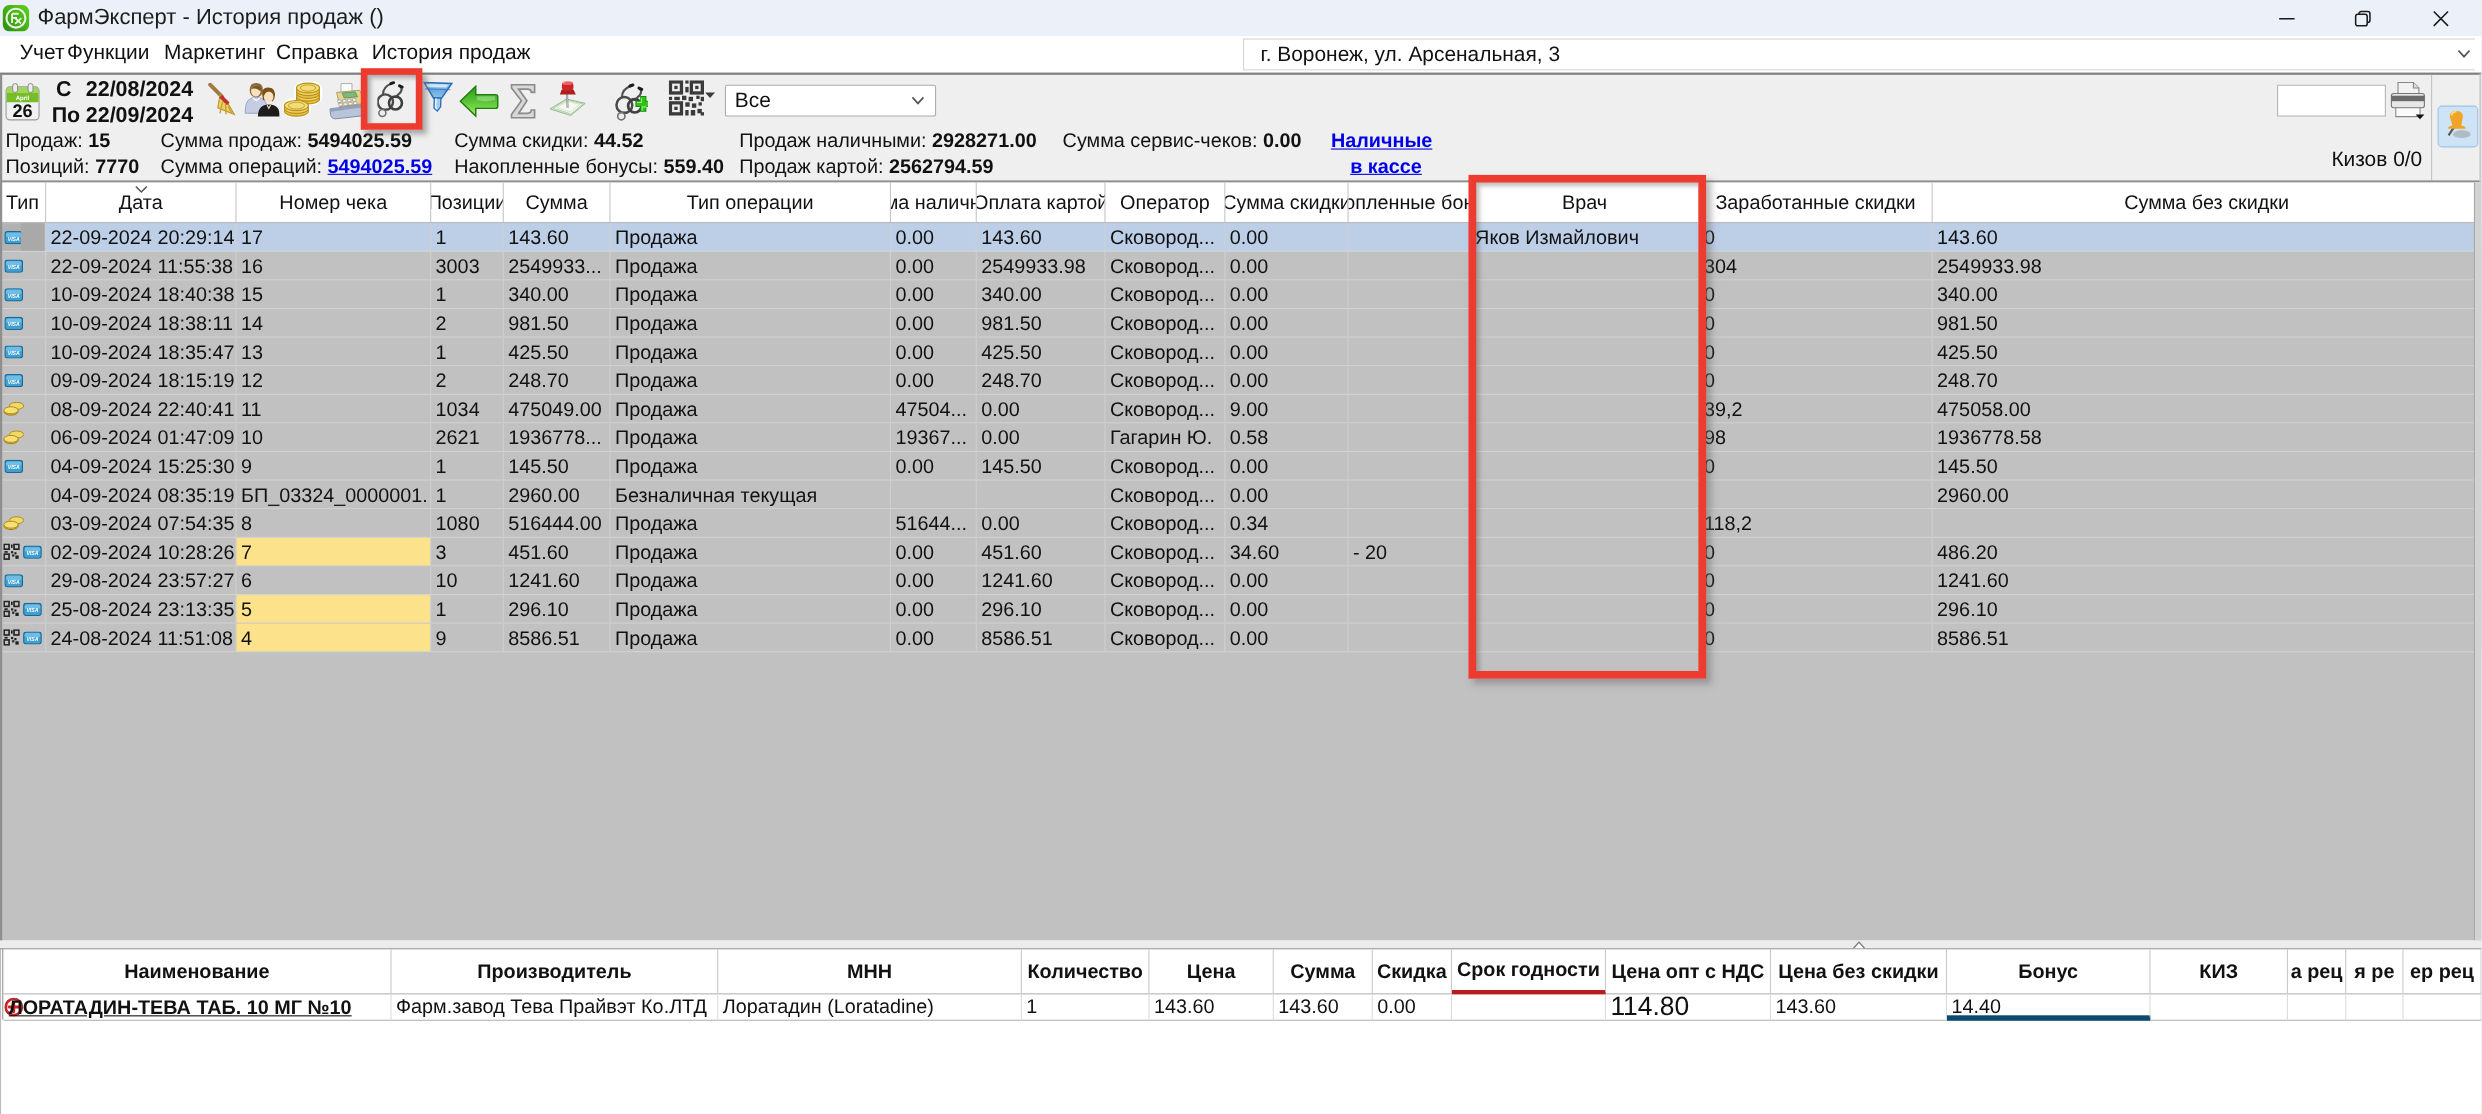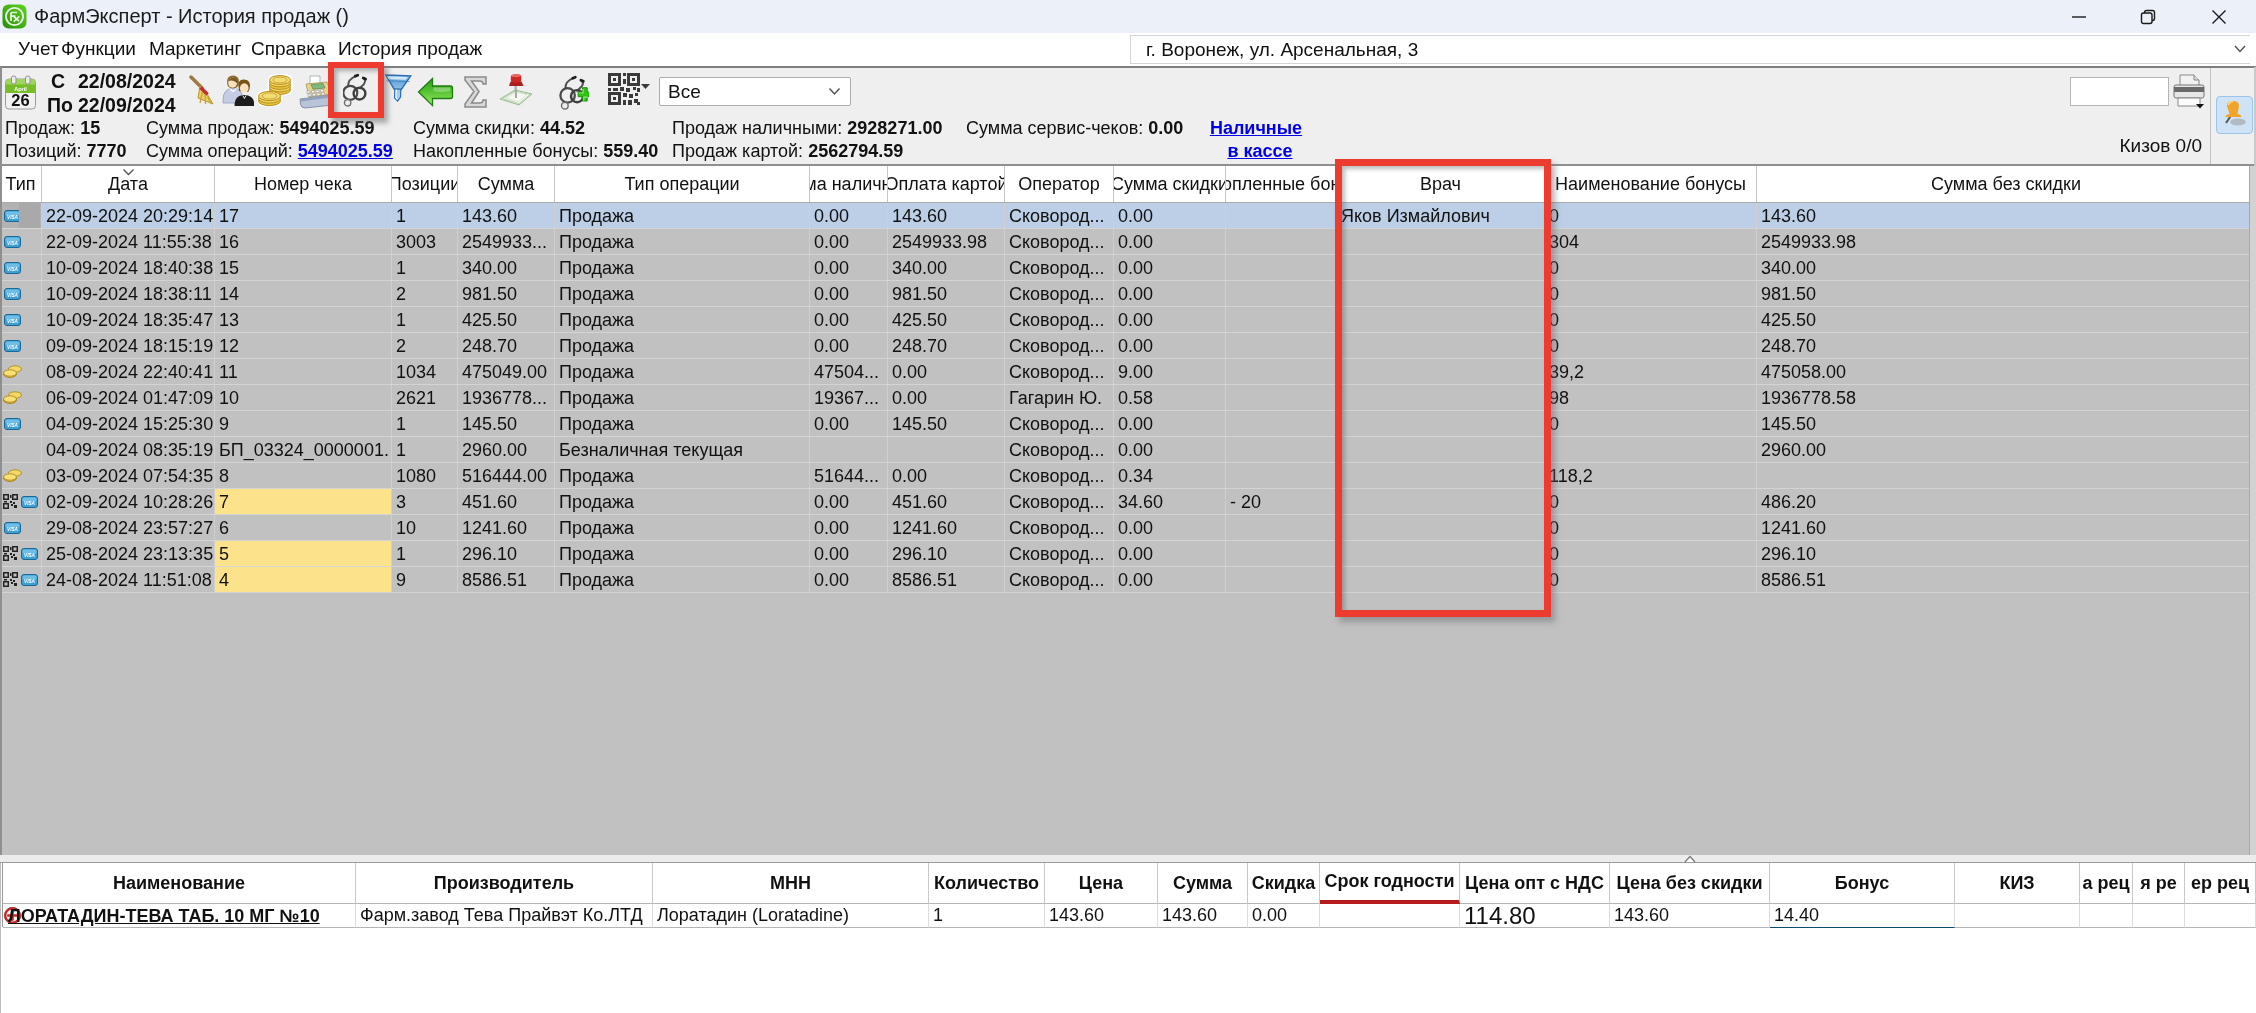--- a/index.html
+++ b/index.html
@@ -267,21 +267,21 @@
 <div class="hcell" style="left:215px;top:166px;width:177px;height:36px;border-right:1px solid #c6c6c6;box-sizing:border-box;">Номер чека</div>
 <div class="hcell" style="left:392px;top:166px;width:66px;height:36px;border-right:1px solid #c6c6c6;box-sizing:border-box;">Позиции</div>
 <div class="hcell" style="left:458px;top:166px;width:97px;height:36px;border-right:1px solid #c6c6c6;box-sizing:border-box;">Сумма</div>
 <div class="hcell" style="left:555px;top:166px;width:255px;height:36px;border-right:1px solid #c6c6c6;box-sizing:border-box;">Тип операции</div>
 <div class="hcell" style="left:810px;top:166px;width:78px;height:36px;border-right:1px solid #c6c6c6;box-sizing:border-box;">Сумма наличными</div>
 <div class="hcell" style="left:888px;top:166px;width:117px;height:36px;border-right:1px solid #c6c6c6;box-sizing:border-box;">Оплата картой</div>
 <div class="hcell" style="left:1005px;top:166px;width:109px;height:36px;border-right:1px solid #c6c6c6;box-sizing:border-box;">Оператор</div>
 <div class="hcell" style="left:1114px;top:166px;width:112px;height:36px;border-right:1px solid #c6c6c6;box-sizing:border-box;">Сумма скидки</div>
 <div class="hcell" style="left:1226px;top:166px;width:111px;height:36px;border-right:1px solid #c6c6c6;box-sizing:border-box;">Накопленные бонусы</div>
 <div class="hcell" style="left:1337px;top:166px;width:208px;height:36px;border-right:1px solid #c6c6c6;box-sizing:border-box;">Врач</div>
-<div class="hcell" style="left:1545px;top:166px;width:212px;height:36px;border-right:1px solid #c6c6c6;box-sizing:border-box;">Наименование бонусы</div>
+<div class="hcell" style="left:1545px;top:166px;width:212px;height:36px;border-right:1px solid #c6c6c6;box-sizing:border-box;">Заработанные скидки</div>
 <div class="hcell" style="left:1757px;top:166px;width:499px;height:36px;border-right:1px solid #c6c6c6;box-sizing:border-box;">Сумма без скидки</div>
 <svg class="abs" style="left:122px;top:168px" width="13" height="9" viewBox="0 0 13 9">
       <path d="M1.5 1.5 L6.5 6.5 L11.5 1.5" fill="none" stroke="#555" stroke-width="1.4"></path>
     </svg>
 <div class="abs" style="left:0;top:203px;width:2256px;height:26px;background:#bccfe7;border-bottom:1px solid #d4d4d4;box-sizing:border-box;"></div>
 <div class="abs" style="left:41px;top:203px;width:1px;height:25px;background:#cfcfcf;"></div>
     <div class="abs" style="left:214px;top:203px;width:1px;height:25px;background:#cfcfcf;"></div>
     <div class="abs" style="left:391px;top:203px;width:1px;height:25px;background:#cfcfcf;"></div>
     <div class="abs" style="left:457px;top:203px;width:1px;height:25px;background:#cfcfcf;"></div>
     <div class="abs" style="left:554px;top:203px;width:1px;height:25px;background:#cfcfcf;"></div>
@@ -836,21 +836,21 @@
 <div class="abs" style="left:3px;top:904px;width:353px;height:24px;border-right:1px solid #dcdcdc;border-bottom:1px solid #b5b5b5;box-sizing:border-box;overflow:hidden;white-space:nowrap;font-size:18px;line-height:23px;"></div>
 <div class="abs" style="left:356px;top:904px;width:297px;height:24px;border-right:1px solid #dcdcdc;border-bottom:1px solid #b5b5b5;box-sizing:border-box;overflow:hidden;white-space:nowrap;font-size:18px;line-height:23px;"><span style="padding-left:4px;display:inline-block;">Фарм.завод Тева Прайвэт Ко.ЛТД</span></div>
 <div class="abs" style="left:653px;top:904px;width:276px;height:24px;border-right:1px solid #dcdcdc;border-bottom:1px solid #b5b5b5;box-sizing:border-box;overflow:hidden;white-space:nowrap;font-size:18px;line-height:23px;"><span style="padding-left:4px;display:inline-block;">Лоратадин (Loratadine)</span></div>
 <div class="abs" style="left:929px;top:904px;width:116px;height:24px;border-right:1px solid #dcdcdc;border-bottom:1px solid #b5b5b5;box-sizing:border-box;overflow:hidden;white-space:nowrap;font-size:18px;line-height:23px;"><span style="padding-left:4px;display:inline-block;">1</span></div>
 <div class="abs" style="left:1045px;top:904px;width:113px;height:24px;border-right:1px solid #dcdcdc;border-bottom:1px solid #b5b5b5;box-sizing:border-box;overflow:hidden;white-space:nowrap;font-size:18px;line-height:23px;"><span style="padding-left:4px;display:inline-block;">143.60</span></div>
 <div class="abs" style="left:1158px;top:904px;width:90px;height:24px;border-right:1px solid #dcdcdc;border-bottom:1px solid #b5b5b5;box-sizing:border-box;overflow:hidden;white-space:nowrap;font-size:18px;line-height:23px;"><span style="padding-left:4px;display:inline-block;">143.60</span></div>
 <div class="abs" style="left:1248px;top:904px;width:72px;height:24px;border-right:1px solid #dcdcdc;border-bottom:1px solid #b5b5b5;box-sizing:border-box;overflow:hidden;white-space:nowrap;font-size:18px;line-height:23px;"><span style="padding-left:4px;display:inline-block;">0.00</span></div>
 <div class="abs" style="left:1320px;top:904px;width:140px;height:24px;border-right:1px solid #dcdcdc;border-bottom:1px solid #b5b5b5;box-sizing:border-box;overflow:hidden;white-space:nowrap;font-size:18px;line-height:23px;"></div>
 <div class="abs" style="left:1460px;top:904px;width:150px;height:24px;border-right:1px solid #dcdcdc;border-bottom:1px solid #b5b5b5;box-sizing:border-box;overflow:hidden;white-space:nowrap;font-size:24px;line-height:23px;"><span style="padding-left:4px;display:inline-block;">114.80</span></div>
 <div class="abs" style="left:1610px;top:904px;width:160px;height:24px;border-right:1px solid #dcdcdc;border-bottom:1px solid #b5b5b5;box-sizing:border-box;overflow:hidden;white-space:nowrap;font-size:18px;line-height:23px;"><span style="padding-left:4px;display:inline-block;">143.60</span></div>
-<div class="abs" style="left:1770px;top:904px;width:185px;height:24px;border-right:1px solid #dcdcdc;border-bottom:1px solid #0c4a6e;box-sizing:border-box;overflow:hidden;white-space:nowrap;font-size:18px;line-height:23px;"><span style="padding-left:4px;display:inline-block;">14.40</span></div>
+<div class="abs" style="left:1770px;top:904px;width:185px;height:24px;border-right:1px solid #dcdcdc;border-bottom:5px solid #0c4a6e;box-sizing:border-box;overflow:hidden;white-space:nowrap;font-size:18px;line-height:23px;"><span style="padding-left:4px;display:inline-block;">14.40</span></div>
 <div class="abs" style="left:1955px;top:904px;width:125px;height:24px;border-right:1px solid #dcdcdc;border-bottom:1px solid #b5b5b5;box-sizing:border-box;overflow:hidden;white-space:nowrap;font-size:18px;line-height:23px;"></div>
 <div class="abs" style="left:2080px;top:904px;width:53px;height:24px;border-right:1px solid #dcdcdc;border-bottom:1px solid #b5b5b5;box-sizing:border-box;overflow:hidden;white-space:nowrap;font-size:18px;line-height:23px;"></div>
 <div class="abs" style="left:2133px;top:904px;width:52px;height:24px;border-right:1px solid #dcdcdc;border-bottom:1px solid #b5b5b5;box-sizing:border-box;overflow:hidden;white-space:nowrap;font-size:18px;line-height:23px;"></div>
 <div class="abs" style="left:2185px;top:904px;width:71px;height:24px;border-right:1px solid #dcdcdc;border-bottom:1px solid #b5b5b5;box-sizing:border-box;overflow:hidden;white-space:nowrap;font-size:18px;line-height:23px;"></div>
 
 <svg class="abs" style="left:4px;top:907px" width="17" height="17" viewBox="0 0 17 17">
  <circle cx="8.5" cy="8.5" r="7.2" fill="#fff" stroke="#d42424" stroke-width="2.2"></circle>
  <circle cx="8.5" cy="8.5" r="8.2" fill="none" stroke="#8a1212" stroke-width="0.6"></circle>
  <path d="M8.5 4.2 v8.6 M4.2 8.5 h8.6" stroke="#d42424" stroke-width="2.6" stroke-linecap="round"></path>
 </svg>

